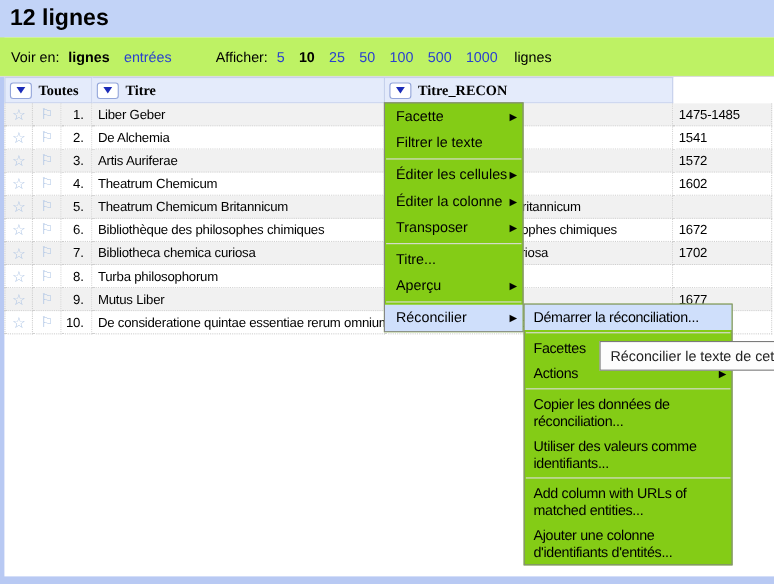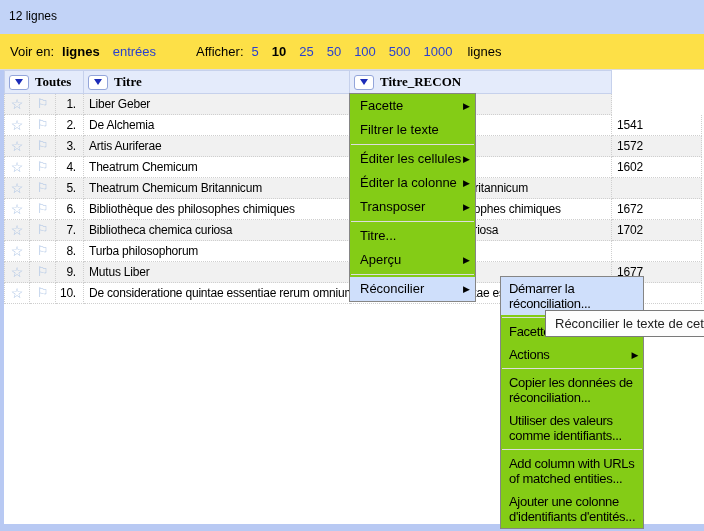--- a/index.html
+++ b/index.html
@@ -10,28 +10,28 @@
     background: #fff;
     font-family: "Liberation Sans", sans-serif;
     font-size: 13px;
     color: #000;
   }
   
   .title-bar {
     position: absolute; left: 0; top: 0; width: 704px; height: 34px;
     background: #c2d3f7;
   }
-  .title-bar h1 { font-size: 12px; font-weight: normal; line-height: 33px; padding-left: 9px; }
+  .title-bar h1 { font-size: 21px; font-weight: bold; line-height: 33px; padding-left: 9px; }
   .left-strip  { position: absolute; left: 0; top: 34px; width: 4px; height: 497px; background: #b8c9f3; }
   .bottom-strip{ position: absolute; left: 0; top: 524px; width: 704px; height: 7px; background: #b8c9f3; z-index: 1; }
 
   
   .toolbar {
     position: absolute; left: 0; top: 34px; width: 704px; height: 36px;
-    background: #fde047; border-bottom: 1px solid #dcdcdc;
+    background: #bef264; border-bottom: 1px solid #dcdcdc;
     display: flex; align-items: center; padding-left: 10px;
   }
   .toolbar .lbl { color: #000; margin-right: 8px; }
   .tb-link { color: #2a41cf; cursor: pointer; margin-right: 13px; }
   .tb-link.active { color: #000; font-weight: bold; }
   .show-lbl { margin-left: 27px; margin-right: 10px; }
   #view-options, #page-sizes { display: flex; align-items: center; }
   .rows-suffix { margin-left: 2px; }
 
   
@@ -67,21 +67,21 @@
   .c-num  { width: 28px; text-align: right; padding-right: 7px; }
   .c-titre{ width: 266px; padding: 0 5px; overflow: visible; }
   .c-recon{ width: 262px; padding: 0 5px; }
   .c-date { width: 90px;  padding: 0 5px; }
 
   
   .menu {
     position: absolute; background: #84cc16; border: 1px solid #858585; z-index: 20;
   }
   #column-menu { left: 349px; top: 93px; width: 127px; }
-  #recon-submenu { left: 500px; top: 276px; width: 144px; z-index: 21; letter-spacing: -0.3px; }
+  #recon-submenu { left: 476px; top: 276px; width: 190px; z-index: 21; letter-spacing: -0.3px; }
   .menu-item { position: relative; padding: 4px 16px 4px 10px; line-height: 16px; cursor: pointer; white-space: nowrap; }
   #recon-submenu .menu-item { padding: 4px 6px 4px 8px; white-space: normal; line-height: 15px; }
   .menu-item.hl { background: #cfdffb; }
   .mi-arrow {
     position: absolute; right: 5px; top: 50%; transform: translateY(-50%);
     font-size: 9px; color: #000;
   }
   .menu-sep { border-top: 1px solid #ddd; margin: 2px 1px; }
 
   
@@ -140,20 +140,21 @@
       <span>Titre_RECON</span>
     </div>
   </div>
   <div id="rows">
       <div class="drow odd">
         <span class="cell c-star">☆</span>
         <span class="cell c-flag">⚐</span>
         <span class="cell c-num">1.</span>
         <span class="cell c-titre">Liber Geber</span>
         <span class="cell c-recon">Liber Geber</span>
+        <span class="cell c-date">1475-1485</span>
       </div>
       <div class="drow">
         <span class="cell c-star">☆</span>
         <span class="cell c-flag">⚐</span>
         <span class="cell c-num">2.</span>
         <span class="cell c-titre">De Alchemia</span>
         <span class="cell c-recon">De Alchemia</span>
         <span class="cell c-date">1541</span>
       </div>
       <div class="drow odd">

